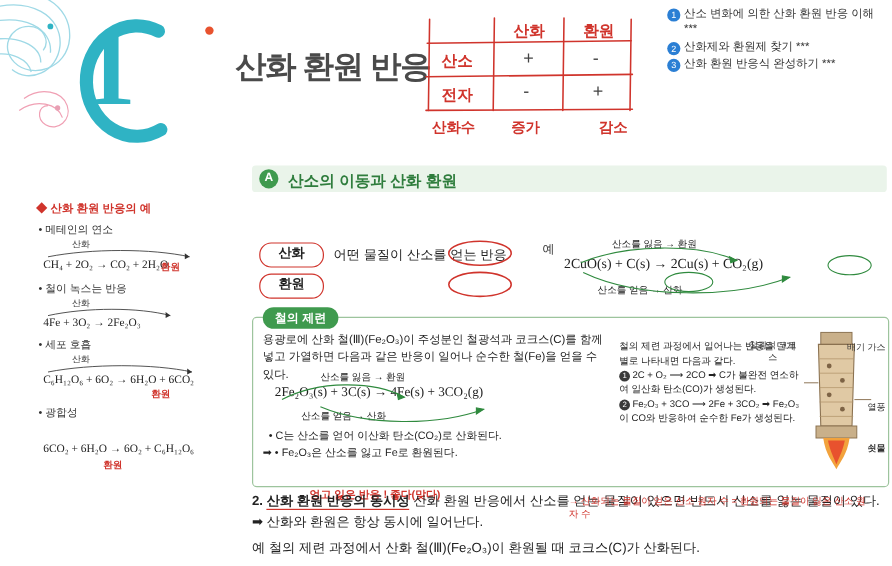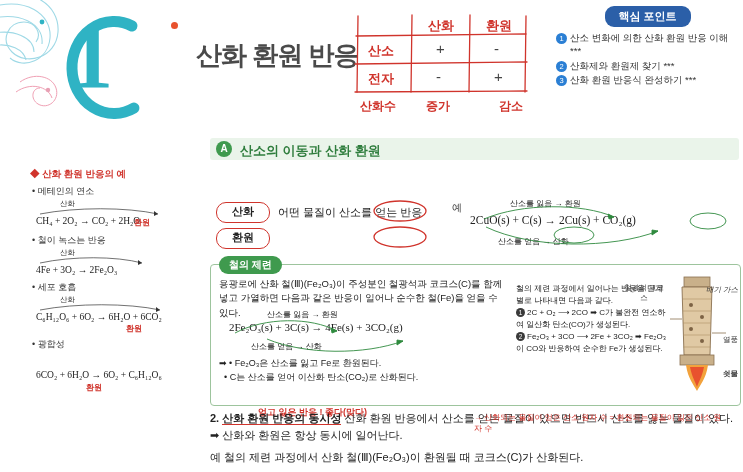--- a/index.html
+++ b/index.html
@@ -420,21 +420,20 @@
     <div class="ht-sign" style="left:86px; top:28px;">+</div>
     <div class="ht-sign" style="left:144px; top:28px;">-</div>
     <div class="ht-sign" style="left:86px; top:56px;">-</div>
     <div class="ht-sign" style="left:144px; top:56px;">+</div>
     <div class="ht-bottom" style="left:10px; top:86px;">산화수</div>
     <div class="ht-bottom" style="left:76px; top:86px;">증가</div>
     <div class="ht-bottom" style="left:149px; top:86px;">감소</div>
   </div>
 
   <div class="keypoints">
-    <div class="kp-head">핵심 포인트</div>
     <div class="kp-item">
       <span class="kp-badge">1</span>
       <span class="kp-text">산소 변화에 의한 산화 환원 반응 이해 ***</span>
     </div>
     <div class="kp-item">
       <span class="kp-badge">2</span>
       <span class="kp-text">산화제와 환원제 찾기 ***</span>
     </div>
     <div class="kp-item">
       <span class="kp-badge">3</span>
@@ -532,22 +531,22 @@
     <svg style="position:absolute; left:14px; top:50px;" width="210" height="40">
       <g fill="none" stroke="#2f8a3e" stroke-width="0.9">
         <path d="M10,18 C40,2 86,2 112,16"></path>
           <path d="M112,16 l-6,-3 l1,5 z" fill="#2f8a3e"></path>
         <path d="M42,24 C80,40 140,40 178,26"></path>
           <path d="M178,26 l-6,4 l0,-5 z" fill="#2f8a3e"></path>
       </g>
     </svg>
 
     <div class="iron-bullets">
+      <div>&nbsp;&nbsp;• <span>C는 산소를 얻어 이산화 탄소(CO₂)로 산화된다.</span></div>
       <div>➡ • <span>Fe₂O₃은 산소를 잃고 Fe로 환원된다.</span></div>
-      <div>&nbsp;&nbsp;• <span>C는 산소를 얻어 이산화 탄소(CO₂)로 산화된다.</span></div>
     </div>
 
     <div class="stage-box">
       <div class="stage-line">철의 제련 과정에서 일어나는 반응을 단계별로 나타내면 다음과 같다.</div>
       <div class="stage-line">
         <span class="stage-num">1</span><span>2C + O₂ ⟶ 2CO ➡ C가 불완전 연소하여 일산화 탄소(CO)가 생성된다.</span>
       </div>
       <div class="stage-line">
         <span class="stage-num">2</span><span>Fe₂O₃ + 3CO ⟶ 2Fe + 3CO₂ ➡ Fe₂O₃이 CO와 반응하여 순수한 Fe가 생성된다.</span>
       </div>
@@ -569,21 +568,21 @@
         <circle cx="36" cy="46" r="2" fill="#7d6345"></circle>
         <circle cx="25" cy="58" r="2" fill="#7d6345"></circle>
         <circle cx="36" cy="70" r="2" fill="#7d6345"></circle>
         <path d="M20,94 C22,108 28,114 31,120 C34,114 40,108 42,94 Z" fill="#f2a23c"></path>
         <path d="M24,96 C26,106 29,110 31,116 C33,110 36,106 38,96 Z" fill="#e8522e"></path>
         <path d="M4,48 L16,48" stroke="#8a7150" stroke-width="0.8"></path>
         <path d="M46,62 L60,62" stroke="#8a7150" stroke-width="0.8"></path>
       </svg>
     </div>
     <div class="furn-label" style="right:76px; top:18px; text-align:center; width:40px;">철광석 코크스</div>
-    <div class="furn-label" style="right:2px; top:20px;font-style:italic;">배기 가스</div>
+    <div class="furn-label" style="right:2px; top:20px;">배기 가스</div>
     <div class="furn-label" style="right:2px; top:70px;">열풍</div>
     <div class="furn-label" style="right:2px; top:104px;font-weight:bold;">쇳물</div>
   </div>
 
   <div class="hand-red" style="left:258px; top:406px;">얻고 잃은 반응 ! 좋다(맞다)</div>
 
   <div class="sec2">
     <div class="t">
       <b><span>2.</span>
       <span class="ul-red">산화 환원 반응의 동시성</span></b>

